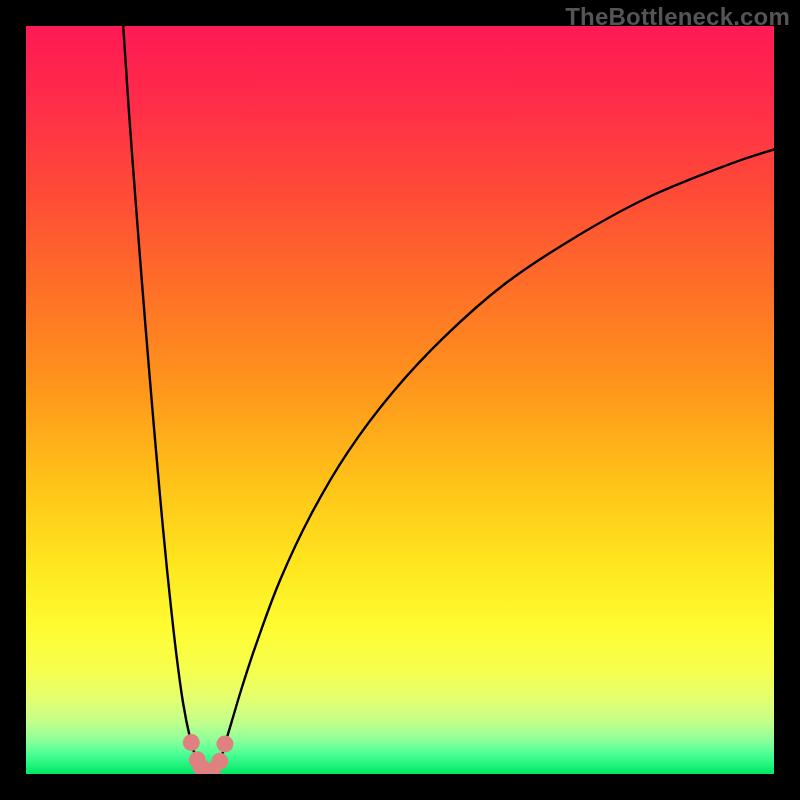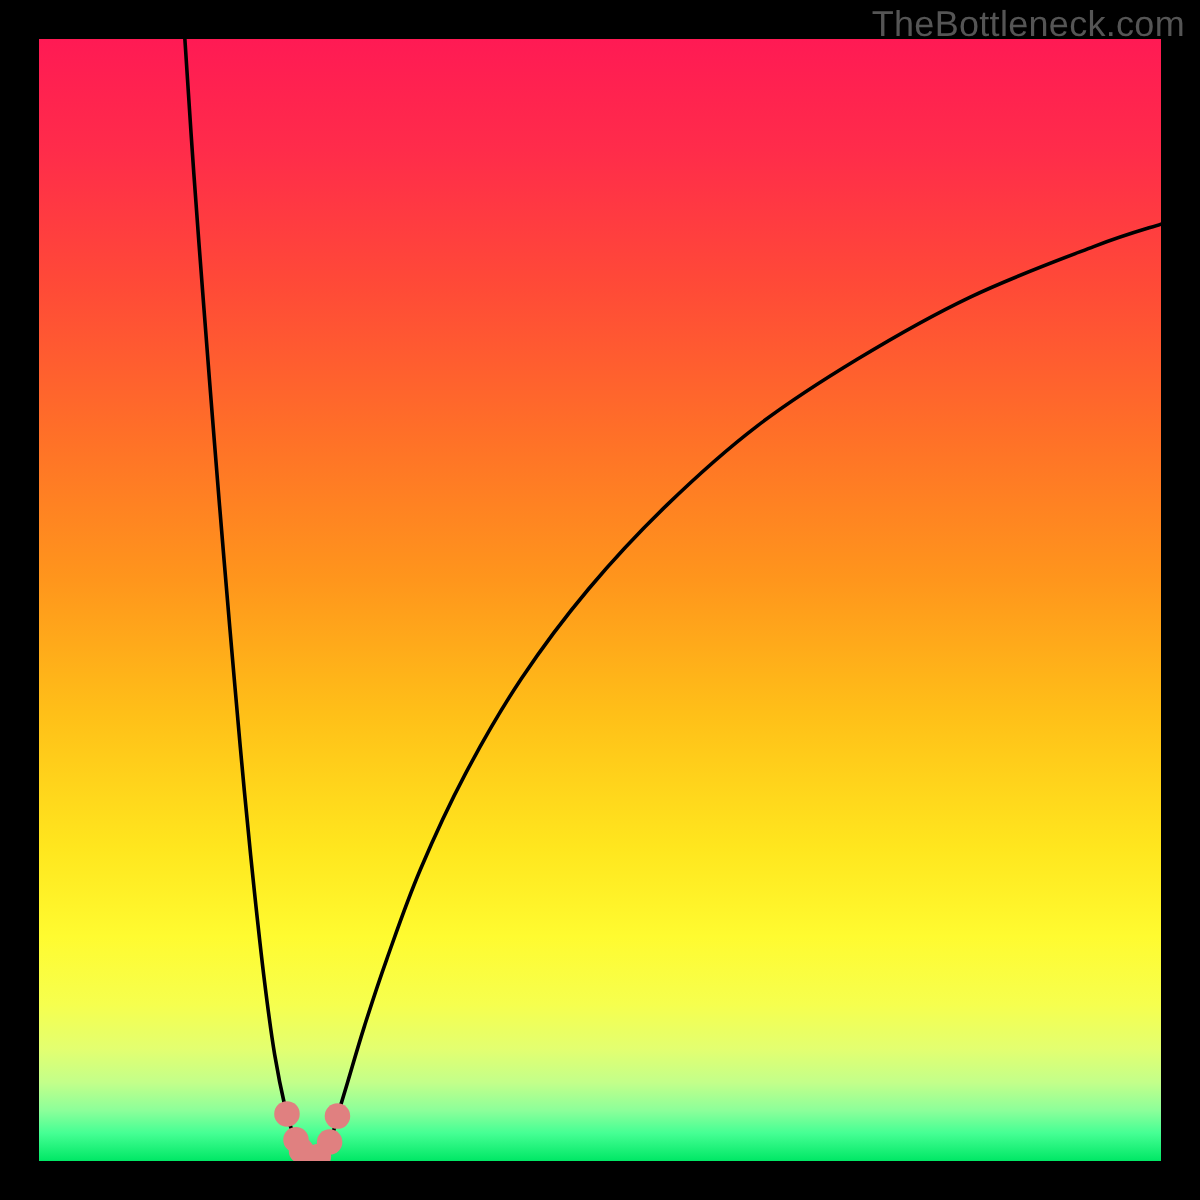--- a/index.html
+++ b/index.html
@@ -27,20 +27,21 @@
   }
   .watermark {
     position: absolute;
     top: 3px;
     right: 10px;
     font-family: Arial, Helvetica, sans-serif;
     font-size: 24px;
     color: #555;
     letter-spacing: 0.2px;
     user-select: none;
+    font-weight: bold;
   }
 </style>
 </head>
 <body>
 
 <div class="frame">
   <svg class="plot" viewBox="0 0 748 748" preserveAspectRatio="none">
     <defs>
       <linearGradient id="bg-grad" x1="0" y1="0" x2="0" y2="1">
           <stop offset="0%" stop-color="#ff1a54"></stop>

